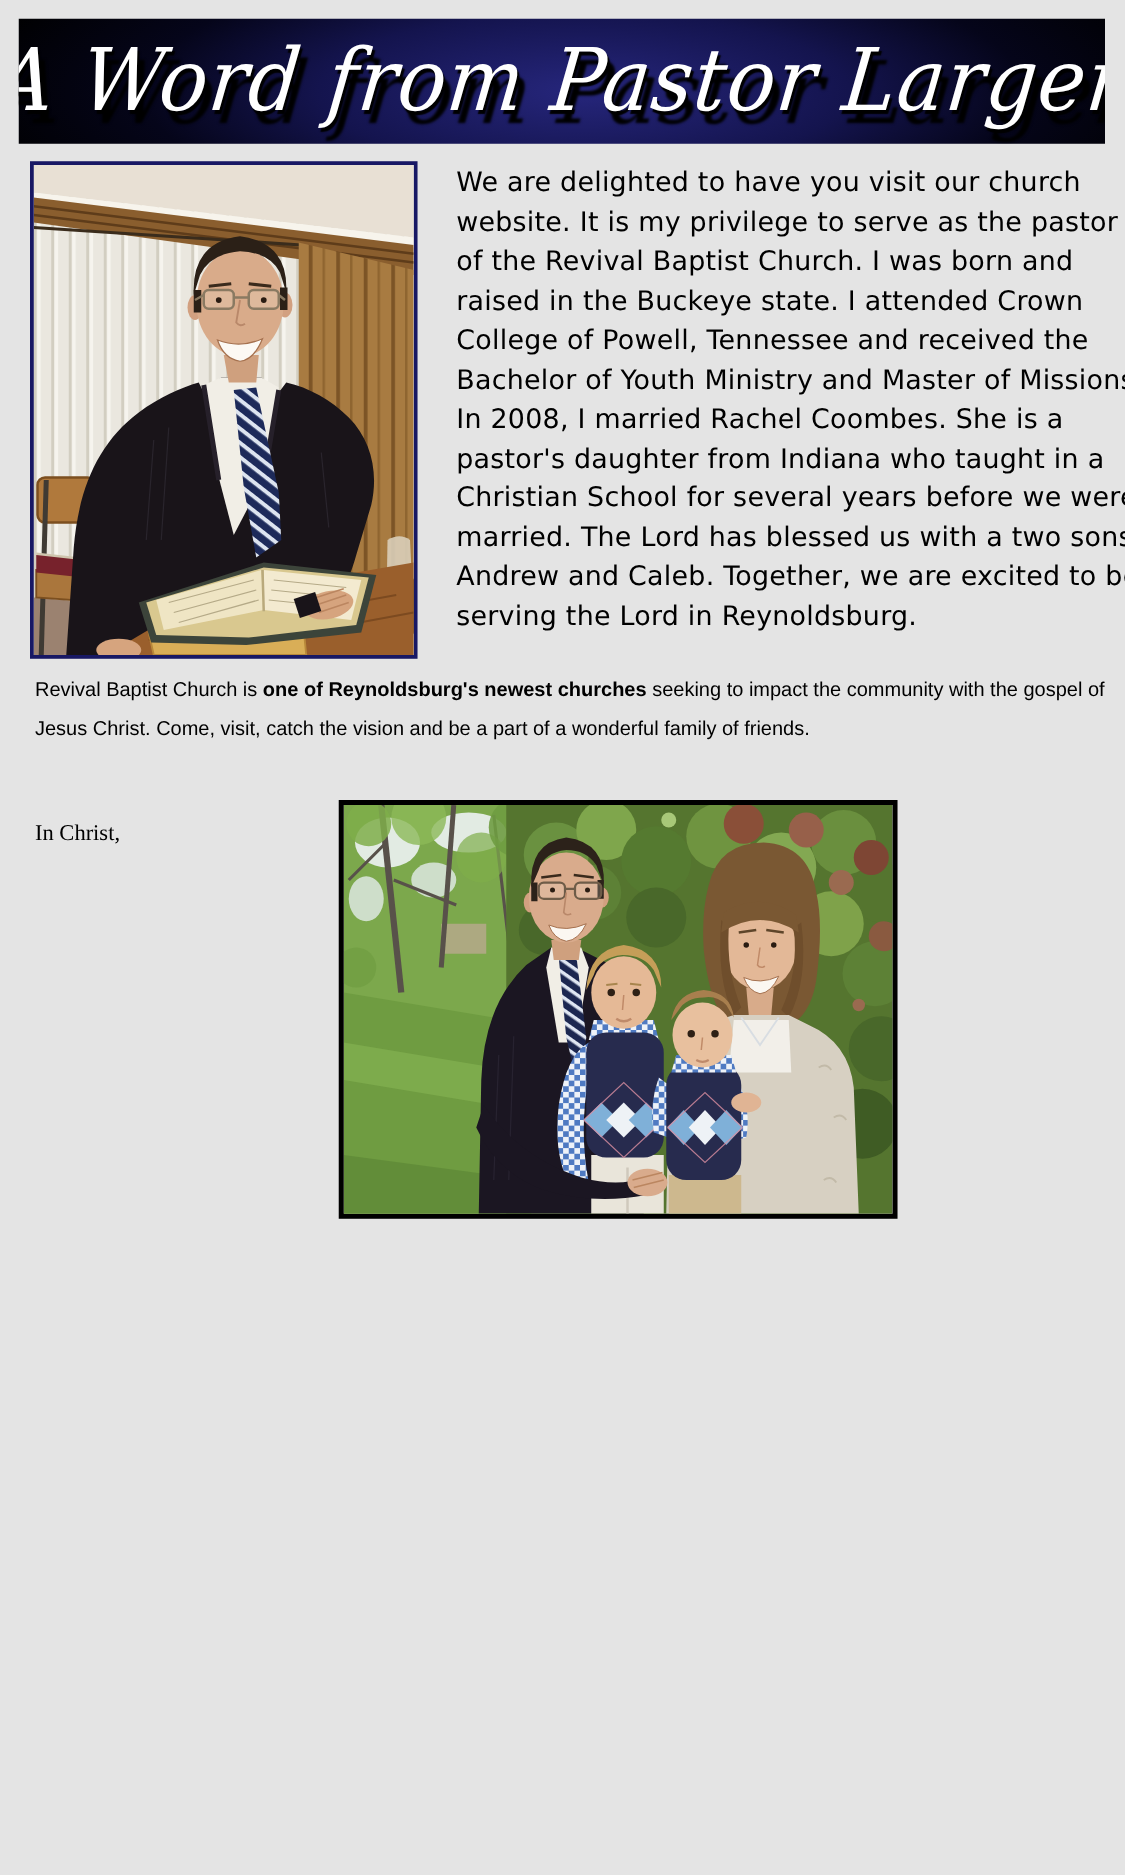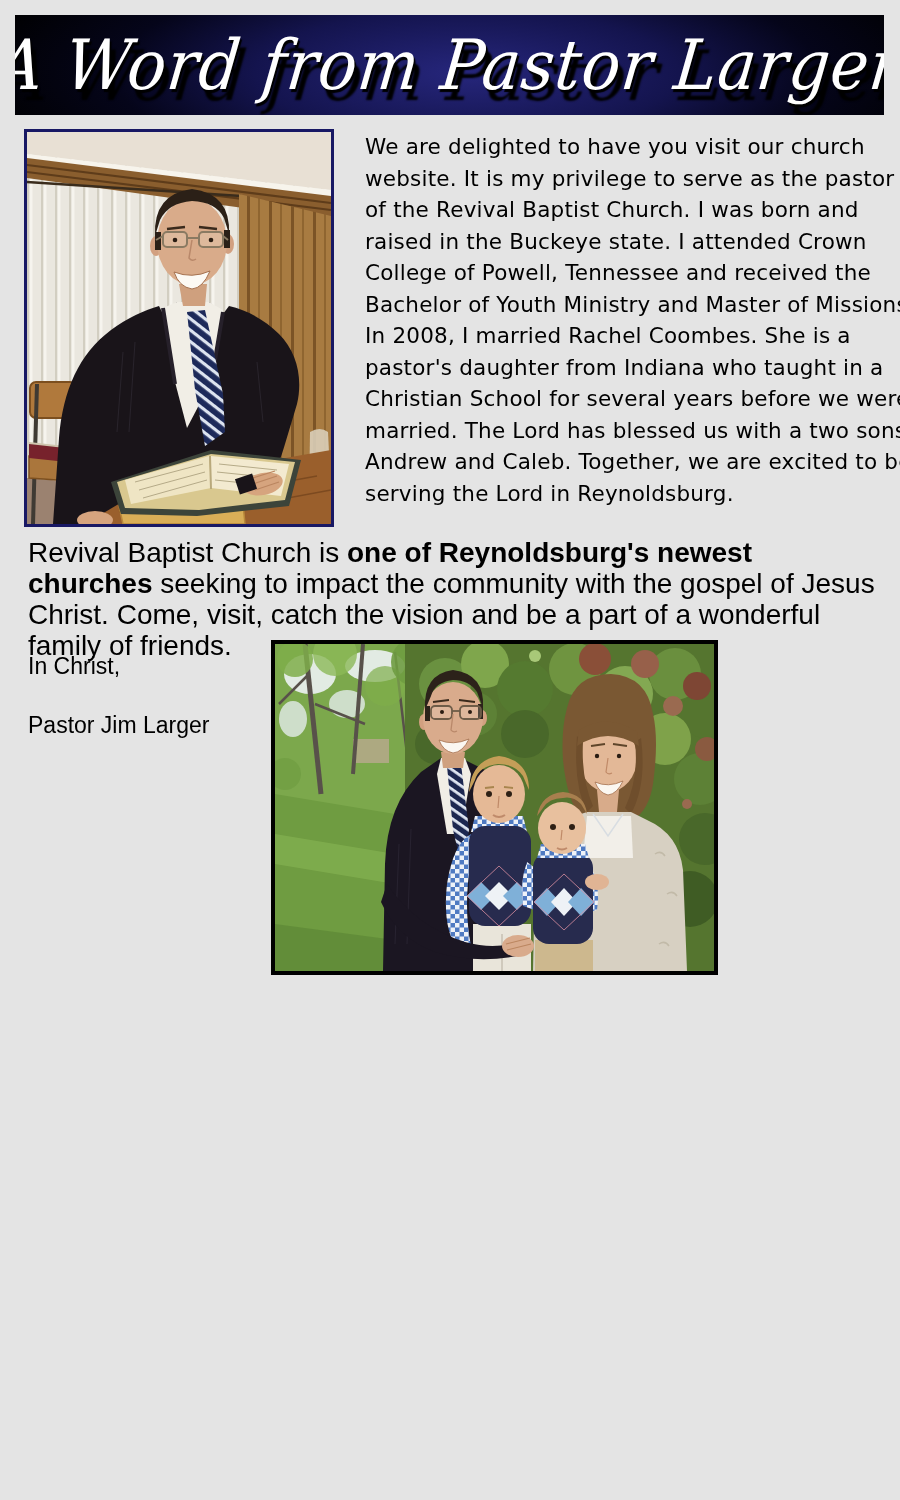--- a/index.html
+++ b/index.html
@@ -27,26 +27,26 @@
   .pastor-photo{left:24px;top:129px;width:304px;height:392px;border:3px solid #181864;}
   .family-photo{left:271px;top:640px;width:439px;height:327px;border:4px solid #000;}
   
   .intro{
     position:absolute;left:365px;top:131px;width:552px;
     font-size:21.5px;line-height:31.5px;letter-spacing:0.2px;
   }
   .community{
     position:absolute;left:28px;top:537px;width:856px;
     font-family:"Liberation Sans",sans-serif;
-    font-size:28px;line-height:31px;
+    font-size:16px;line-height:31px;
   }
   .community strong{font-weight:700;}
   .signature{
     position:absolute;left:28px;top:652px;width:230px;
-    font-family:Liberation Sans, sans-serif;font-size:23px;line-height:28px;
+    font-family:Liberation Serif, serif;font-size:18px;line-height:28px;
   }
   .signature p{margin:0 0 31px 0;}
 </style>
 </head>
 <body>
 
 <div class="banner">
   <span class="banner-title">A Word from Pastor Larger</span>
 </div>
 
@@ -138,21 +138,20 @@
     <ellipse cx="68" cy="388" rx="18" ry="9" fill="#d6a47e"></ellipse>
   </svg>
 </div>
 
 <div class="intro">We are delighted to have you visit our church website. It is my privilege to serve as the pastor of the Revival Baptist Church. I was born and raised in the Buckeye state. I attended Crown College of Powell, Tennessee and received the Bachelor of Youth Ministry and Master of Missions. In 2008, I married Rachel Coombes. She is a pastor's daughter from Indiana who taught in a Christian School for several years before we were married. The Lord has blessed us with a two sons, Andrew and Caleb. Together, we are excited to be serving the Lord in Reynoldsburg.</div>
 
 <div class="community"><span>Revival Baptist Church is </span><strong>one of Reynoldsburg's newest churches</strong><span> seeking to impact the community with the gospel of Jesus Christ. Come, visit, catch the vision and be a part of a wonderful family of friends.</span></div>
 
 <div class="signature">
   <p>In Christ,</p>
-  <p>Pastor Jim Larger</p>
 </div>
 
 <div class="photo family-photo" role="img" aria-label="Pastor Larger with his wife and two sons outdoors in front of bushes">
   <svg viewBox="0 0 439 327" preserveAspectRatio="none">
     <defs>
       <pattern id="fGing" width="9" height="9" patternUnits="userSpaceOnUse">
         <rect width="9" height="9" fill="#4f7ac2"></rect>
         <rect width="4.5" height="4.5" fill="#eef2f8"></rect>
         <rect x="4.5" y="4.5" width="4.5" height="4.5" fill="#eef2f8"></rect>
       </pattern>

